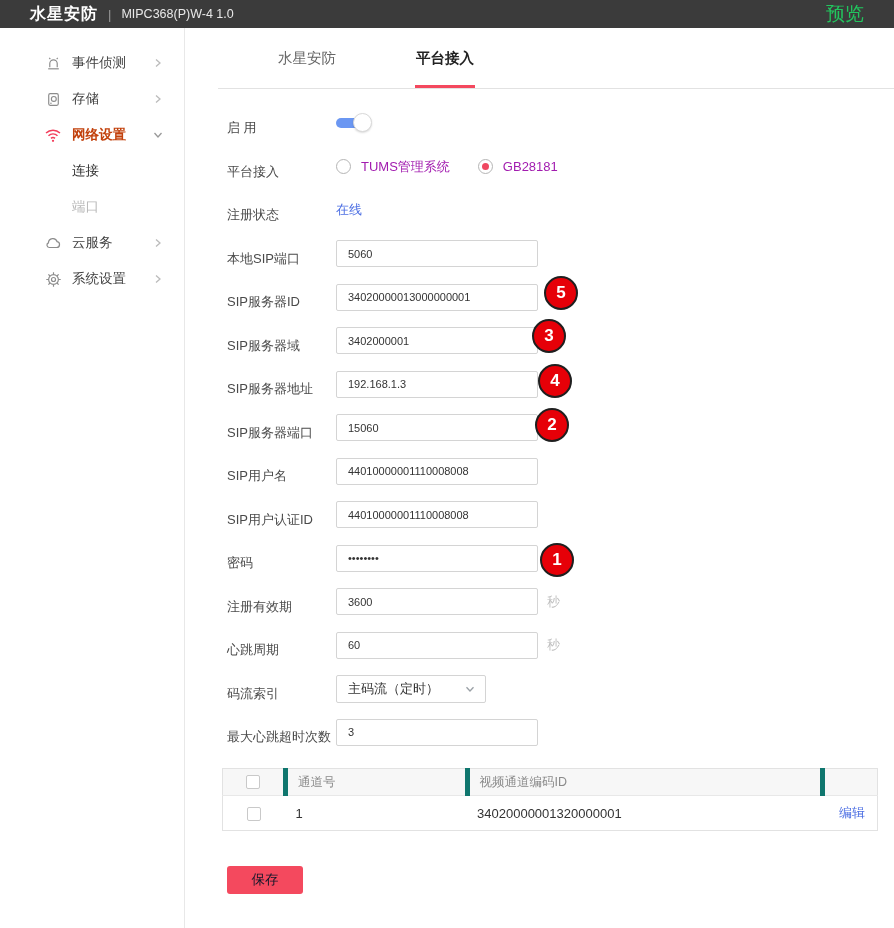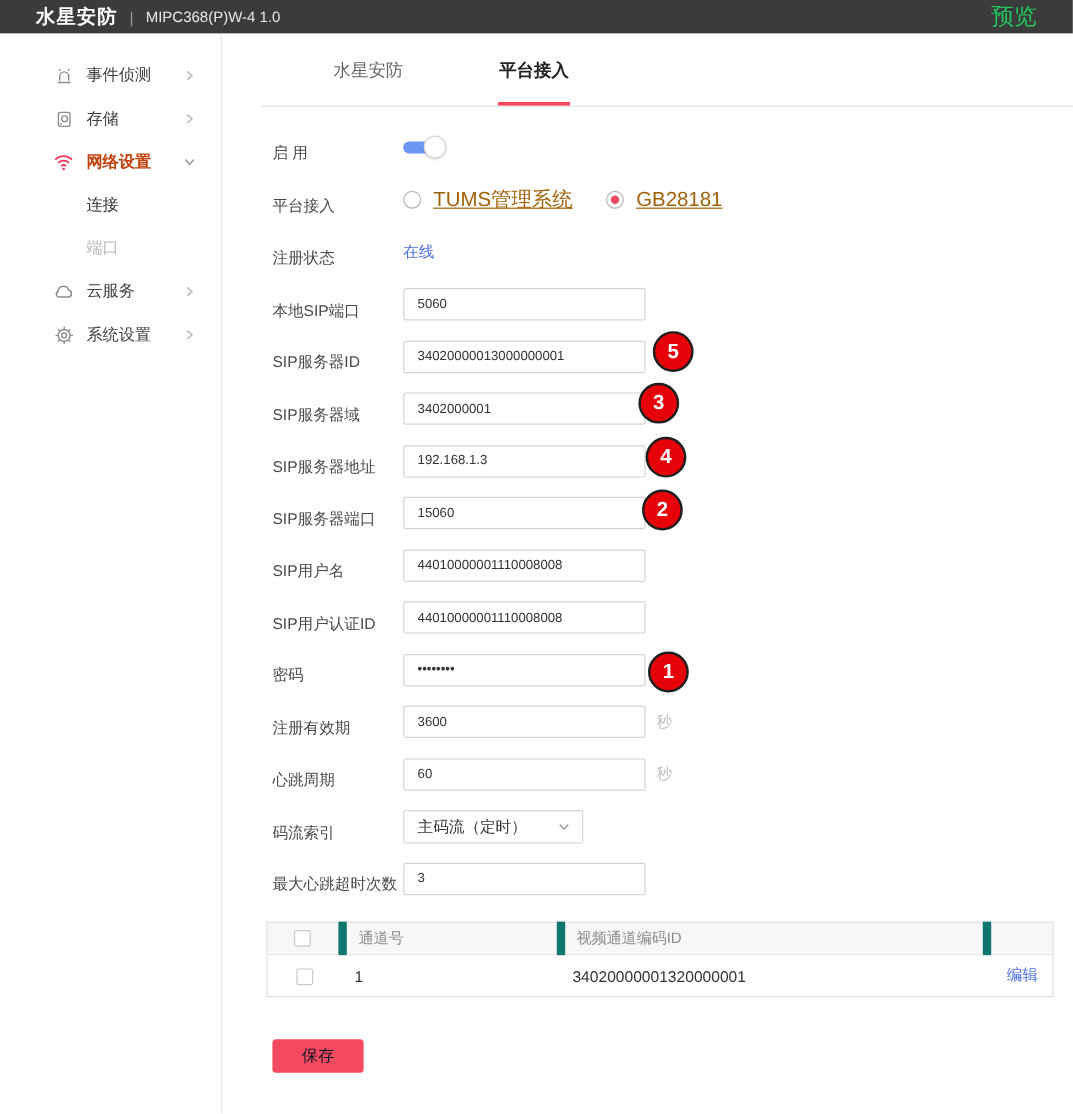--- a/index.html
+++ b/index.html
@@ -50,39 +50,39 @@
   .toggle .track { position:absolute; left:0; top:1px; width:24px; height:10px; border-radius:5px; background:#6b97f2; }
   .toggle .knob { position:absolute; right:-4px; top:-4px; width:19px; height:19px; border-radius:50%;
     background:#fff; border:1px solid #d9d9d9; box-shadow:0 1px 2px rgba(0,0,0,.15); }
 
   
   .radio-group { display:flex; align-items:center; }
   .radio-opt { display:flex; align-items:center; cursor:pointer; margin-right:28px; }
   .radio { width:15px; height:15px; border-radius:50%; border:1px solid #b5b5b5; background:#fff;
     display:flex; align-items:center; justify-content:center; margin-right:10px; }
   .radio.checked::after { content:""; width:7px; height:7px; border-radius:50%; background:#ef4861; }
-  .radio-lbl { font-size:17px; color:#a16207;text-decoration:underline; }
+  .radio-lbl { font-size:13px; color:#a21caf; }
 
   .link { color:#4d6fe3; font-size:13px; cursor:pointer; text-decoration:none; }
 
   
   .select { width:150px; height:28px; border:1px solid #d4d4d4; border-radius:2px;
     display:flex; align-items:center; padding:0 9px 0 11px; font-size:13px; color:#333; cursor:pointer; }
   .select .sel-val { flex:1; }
 
   
   .badge { position:absolute; width:34px; height:34px; border-radius:50%; background:#e60008;
     border:2px solid #1f1f1f; color:#fff; font-weight:bold; font-size:17px;
     display:flex; align-items:center; justify-content:center; z-index:5; }
 
   
   .chan-table { margin:23px 0 0 37px; width:656px; border:1px solid #e2e2e2; border-collapse:collapse; }
   .chan-table th { height:27px; background:#f7f7f7; font-weight:normal; font-size:12.5px; color:#8a8a8a;
     text-align:left; padding-left:10px; }
-  .chan-table th + th { border-left:7px solid #0f766e; }
+  .chan-table th + th { border-left:5px solid #0f766e; }
   .chan-table td { height:35px; border-top:1px solid #e8e8e8; font-size:13px; color:#333; padding-left:10px; background:#fff; }
   .col-chk { width:63px; text-align:center !important; padding-left:0 !important; }
   .col-chan { width:182px; }
   .col-vid { width:356px; }
   .col-act { width:55px; text-align:right !important; padding:0 12px 0 0 !important; }
   .checkbox { display:inline-block; width:14px; height:14px; border:1px solid #c9c9c9; border-radius:2px;
     background:#fff; vertical-align:middle; cursor:pointer; }
 
   .save-btn { margin:35px 0 0 42px; width:76px; height:28px; background:#f4495e; color:#0f172a;
     border:none; border-radius:3px; font-size:13.5px; cursor:pointer;

